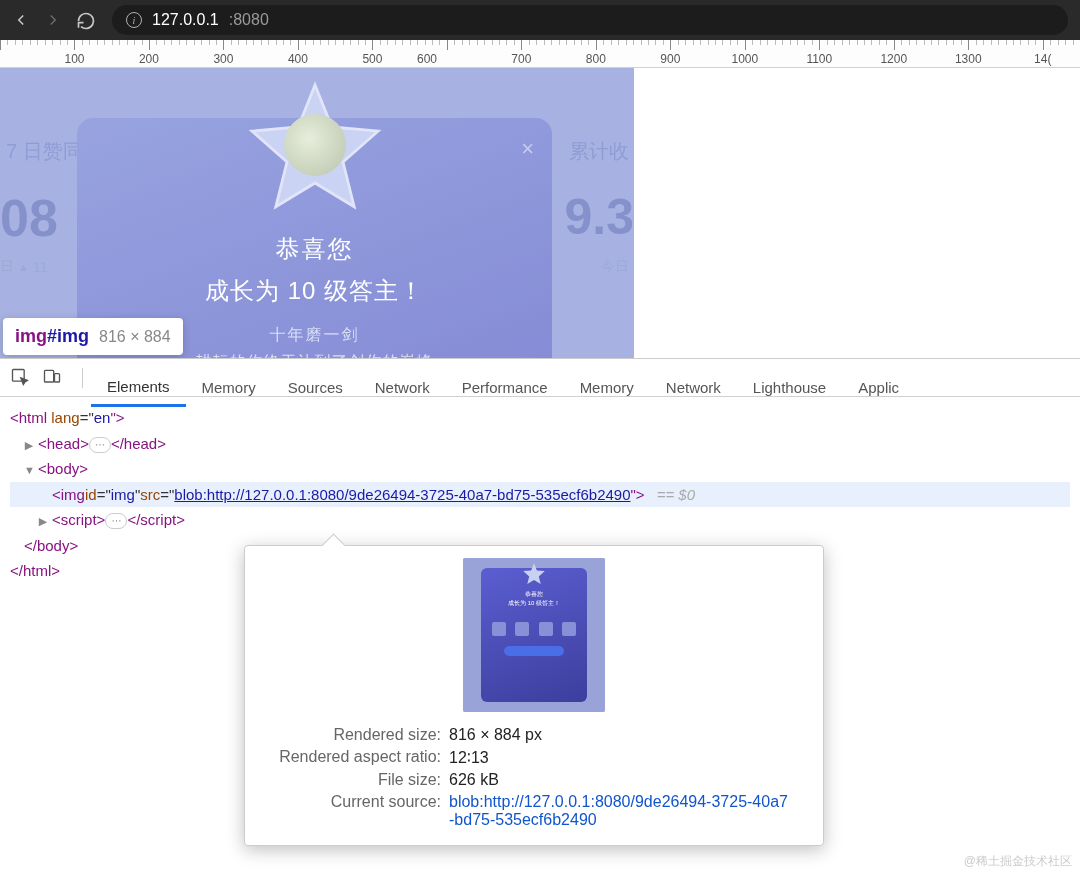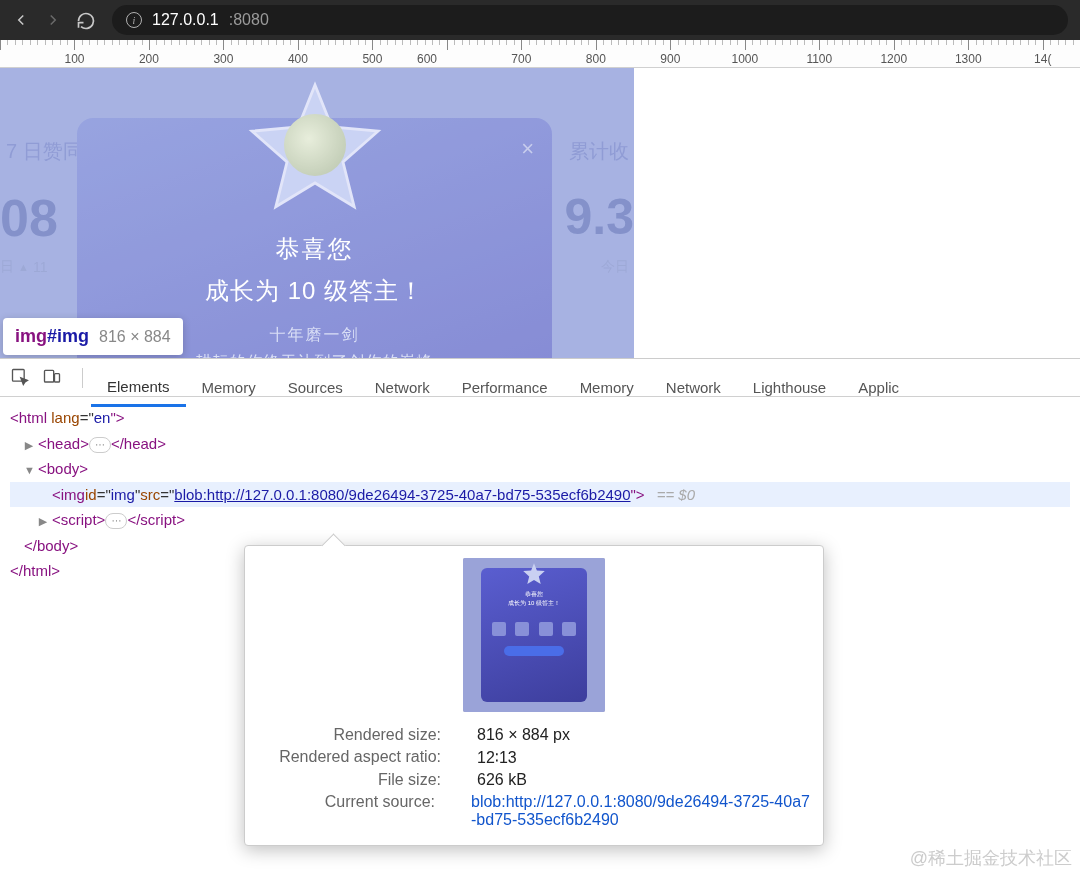--- a/index.html
+++ b/index.html
@@ -69,24 +69,24 @@
     .sel-line { background: #e8f0fe; display:flex; align-items:center; }
     .eq0 { color: #aaa; margin-left: 12px; font-style: italic;}
 
     .popover { position: absolute; left: 244px; top: 186px; width: 580px; background: #fff; border: 1px solid #ccc; border-radius: 4px; box-shadow: 0 4px 18px rgba(0,0,0,0.25); padding: 12px; }
     .popover::before { content:''; position:absolute; top:-9px; left:80px; width:16px; height:16px; background:#fff; border-left:1px solid #ccc; border-top:1px solid #ccc; transform: rotate(45deg); }
     .pv-img-wrap { display:flex; justify-content:center; margin-bottom: 14px; }
     .pv-img { width: 142px; height: 154px; background: #aab; border-radius: 2px; position: relative; overflow: hidden; }
     .pv-modal { position:absolute; left:18px; top:10px; right:18px; bottom:10px; background: linear-gradient(160deg,#5a5ed0,#3d3e9d); border-radius:6px; }
     .pv-row { display: flex; margin: 4px 0; font-size: 16px; }
     .pv-label { width: 192px; text-align: right; color: #666; padding-right: 8px; }
-    .pv-val { color: #222; margin-left: 28px; }
+    .pv-val { color: #222; }
     .pv-link { color: #1155cc; word-break: break-all; max-width: 340px; }
 
-    .watermark { position: absolute; right: 8px; bottom: 8px; font-size: 18px; color: #ccc; }
+    .watermark { position: absolute; right: 8px; bottom: 8px; font-size: 12px; color: #ccc; }
   </style>
 </head>
 <body>
 
 <div class="browser-bar">
   <div class="nav-arrows">
     <div class="nav-arrow">
         <svg viewBox="0 0 24 24" width="20" height="20" fill="none" stroke="currentColor" stroke-width="2">
           <path d="M15 18l-6-6 6-6"></path>
         </svg>

